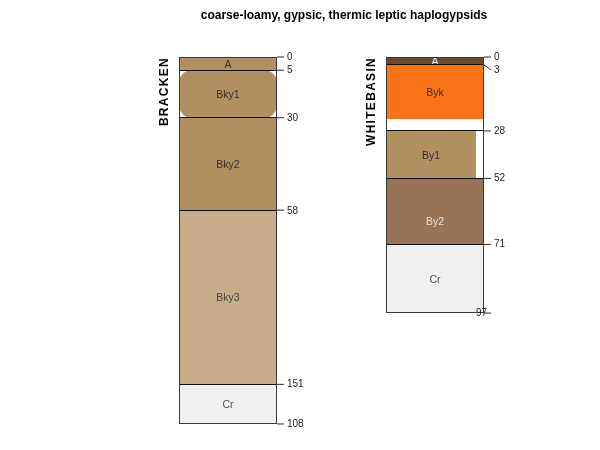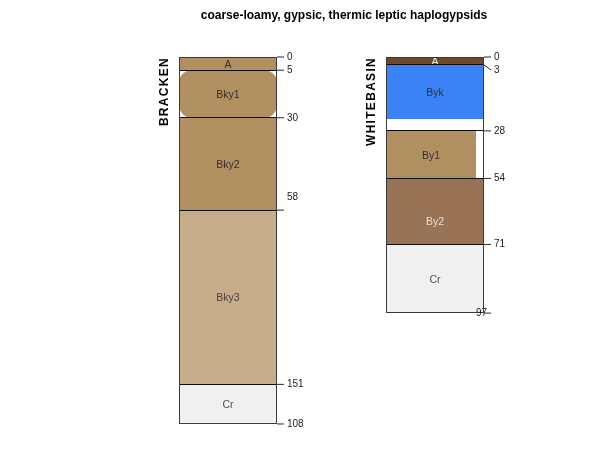--- a/index.html
+++ b/index.html
@@ -63,48 +63,48 @@
       </div>
       <div class="hline" style="left: 135px; top: 209.62px; width: 98px;"></div>
       <div class="horizon" style="left: 135px; top: 384.36px; width: 98px; height: 39.6px; background: rgb(240, 240, 240);">
         <span class="horizon-label" style="color: rgb(79, 79, 79);">Cr</span>
       </div>
       <div class="hline" style="left: 135px; top: 383.86px; width: 98px;"></div>
       <div class="col-border" style="left: 135px; top: 57px; width: 98px; height: 366.96px;"></div>
       <div class="tick-label" style="left: 243px; top: 57px;">0</div>
       <div class="tick-label" style="left: 243px; top: 70.2px;">5</div>
       <div class="tick-label" style="left: 243px; top: 117.72px;">30</div>
-      <div class="tick-label" style="left: 243px; top: 197px;">58</div>
+      <div class="tick-label" style="left: 243px; top: 211px;">58</div>
       <div class="tick-label" style="left: 243px; top: 384.36px;">151</div>
       <div class="tick-label" style="left: 243px; top: 423.96px;">108</div>
       <div class="profile-name" style="left: 320px; top: 57px;">WHITEBASIN</div>
       <div class="horizon" style="left: 342px; top: 57px; width: 98px; height: 7.92px; background: rgb(107, 74, 42);">
         <span class="horizon-label" style="color: rgb(243, 236, 226);">A</span>
       </div>
-      <div class="horizon" style="left: 342px; top: 64.92px; width: 98px; height: 54px; background: #3b82f6;">
+      <div class="horizon" style="left: 342px; top: 64.92px; width: 98px; height: 54px; background: #f97316;">
         <span class="horizon-label" style="color: rgb(54, 49, 42);">Byk</span>
       </div>
       <div class="hline" style="left: 342px; top: 64.42px; width: 98px;"></div>
       <div class="horizon" style="left: 342px; top: 130.92px; width: 90px; height: 47.52px; background: rgb(176, 143, 97);">
         <span class="horizon-label" style="color: rgb(54, 49, 42);">By1</span>
       </div>
       <div class="hline" style="left: 342px; top: 130.42px; width: 98px;"></div>
       <div class="horizon" style="left: 342px; top: 178.44px; width: 98px; height: 85px; background: rgb(153, 115, 85);">
         <span class="horizon-label" style="color: rgb(233, 224, 212);">By2</span>
       </div>
       <div class="hline" style="left: 342px; top: 177.94px; width: 98px;"></div>
       <div class="horizon" style="left: 342px; top: 244.44px; width: 98px; height: 68.64px; background: rgb(240, 240, 240);">
         <span class="horizon-label" style="color: rgb(79, 79, 79);">Cr</span>
       </div>
       <div class="hline" style="left: 342px; top: 243.94px; width: 98px;"></div>
       <div class="col-border" style="left: 342px; top: 57px; width: 98px; height: 256.08px;"></div>
       <div class="tick-label" style="left: 450px; top: 57px;">0</div>
       <div class="tick-label" style="left: 450px; top: 70px;">3</div>
       <div class="tick-label" style="left: 450px; top: 130.92px;">28</div>
-      <div class="tick-label" style="left: 450px; top: 178.44px;">54</div>
+      <div class="tick-label" style="left: 450px; top: 178.44px;">52</div>
       <div class="tick-label" style="left: 450px; top: 244.44px;">71</div>
       <div class="tick-label" style="left: 432px; top: 313.08px;">97</div>
       <svg width="600" height="450" class="tick-svg">
         <line x1="233" y1="57" x2="240" y2="57" stroke="#2a2a2a" stroke-width="1"></line>
         <line x1="233" y1="70.2" x2="240" y2="70.2" stroke="#2a2a2a" stroke-width="1"></line>
         <line x1="233" y1="117.72" x2="240" y2="117.72" stroke="#2a2a2a" stroke-width="1"></line>
         <line x1="233" y1="210.12" x2="240" y2="210.12" stroke="#2a2a2a" stroke-width="1"></line>
         <line x1="233" y1="384.36" x2="240" y2="384.36" stroke="#2a2a2a" stroke-width="1"></line>
         <line x1="233" y1="423.96000000000004" x2="240" y2="423.96000000000004" stroke="#2a2a2a" stroke-width="1"></line>
         <line x1="440" y1="57" x2="447" y2="57" stroke="#2a2a2a" stroke-width="1"></line>

